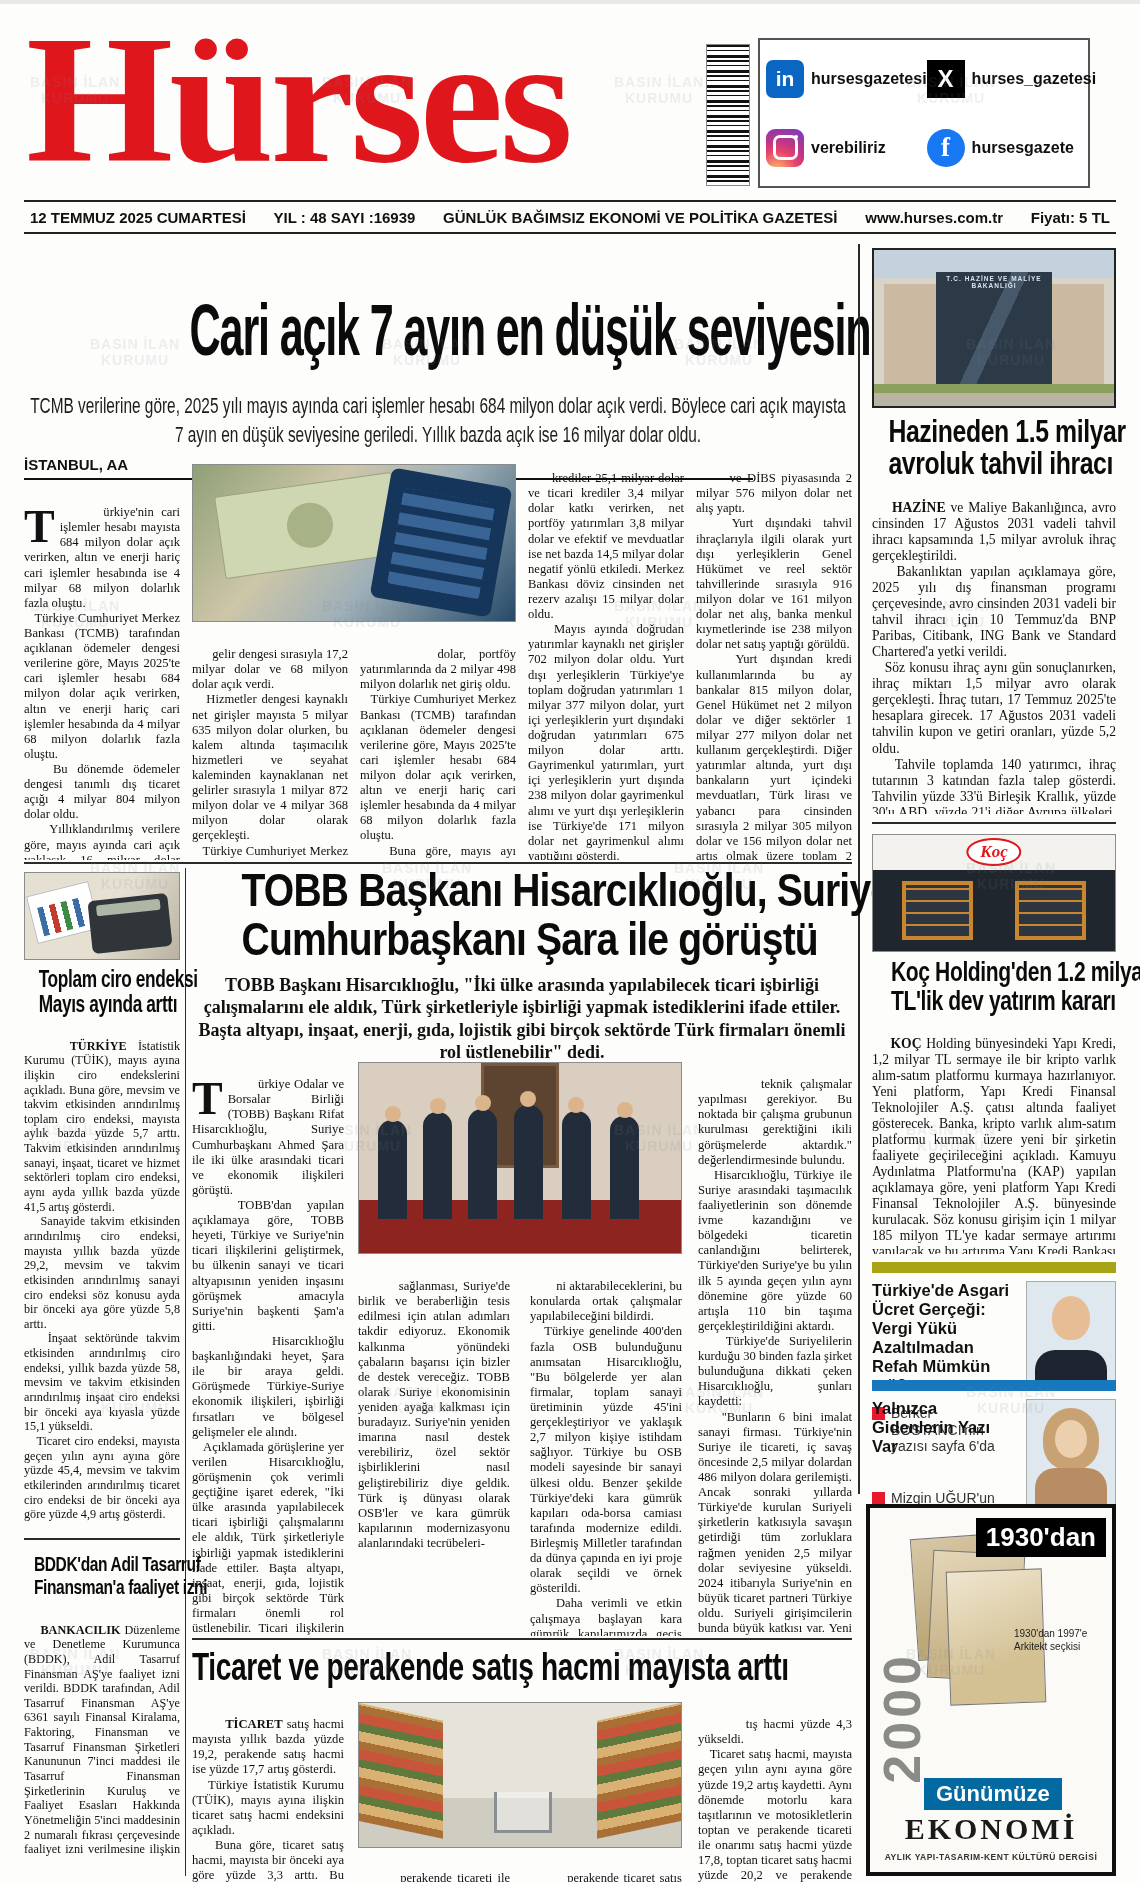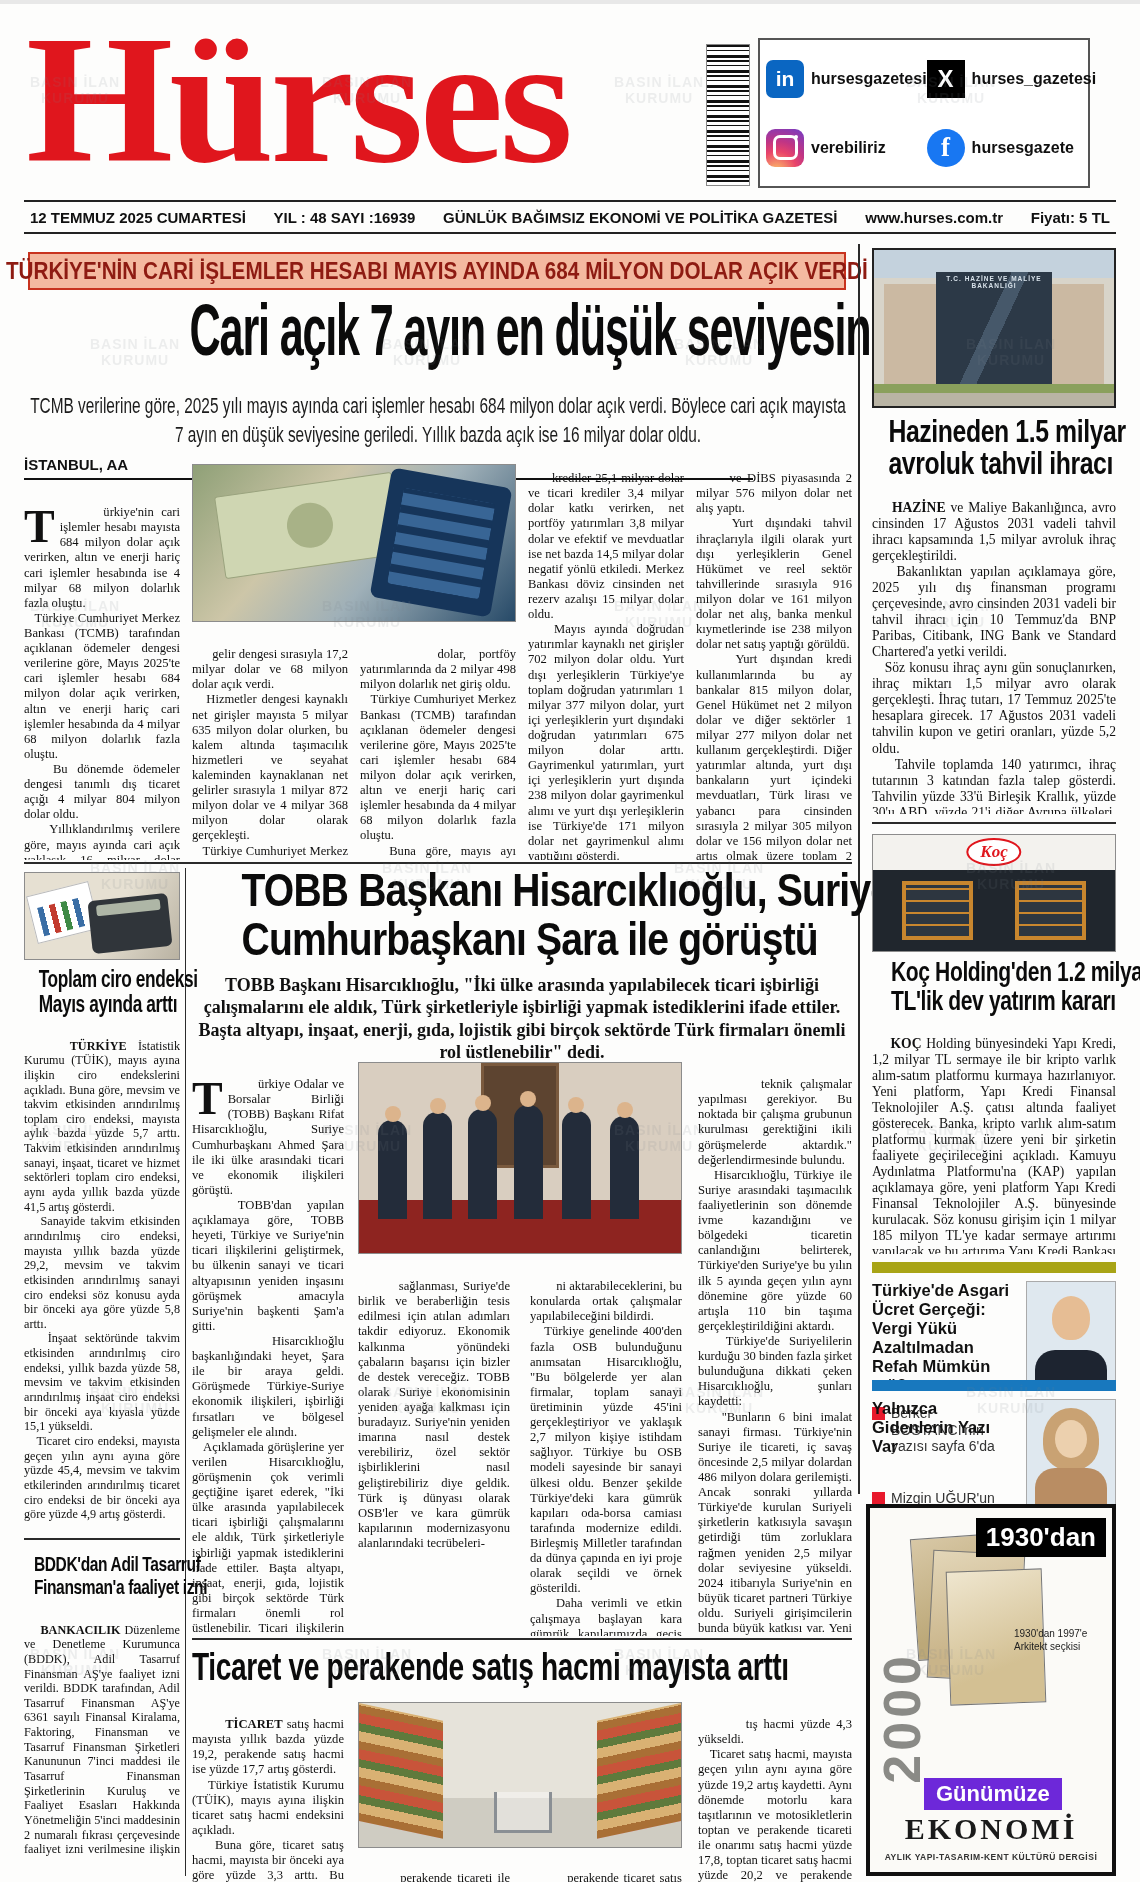--- a/index.html
+++ b/index.html
@@ -93,21 +93,21 @@
 
   
   .ad{position:absolute;left:866px;top:1500px;width:250px;height:372px;background:#fbfaf7;
       border:4px solid #101010;box-sizing:border-box;}
   .ad .topbox{position:absolute;right:6px;top:10px;background:#000;color:#fff;
       font:bold 26px "Liberation Sans",sans-serif;padding:4px 10px;}
   .ad .cover{position:absolute;border:1px solid #777;background:linear-gradient(160deg,#d8c8a6,#bca878 70%);}
   .ad .vertical2000{position:absolute;left:2px;bottom:88px;writing-mode:vertical-rl;transform:rotate(180deg);
       font:bold 52px "Liberation Sans",sans-serif;color:#8a8a86;letter-spacing:4px;}
   .ad .smallnote{position:absolute;right:8px;top:120px;width:90px;font:10px/1.25 "Liberation Sans",sans-serif;color:#222;text-align:left;}
-  .ad .gun{position:absolute;left:54px;bottom:62px;background:#6d28d9;color:#fff;font:bold 22px "Liberation Sans",sans-serif;padding:3px 12px;}
+  .ad .gun{position:absolute;left:54px;bottom:62px;background:#0369a1;color:#fff;font:bold 22px "Liberation Sans",sans-serif;padding:3px 12px;}
   .ad .ark{position:absolute;left:0;right:0;bottom:26px;text-align:center;
       font:bold 30px "Liberation Serif",serif;letter-spacing:3px;color:#1a1a1a;}
   .ad .slogan{position:absolute;left:0;right:0;bottom:10px;text-align:center;
       font:bold 8.5px "Liberation Sans",sans-serif;color:#333;letter-spacing:0.5px;}
 
   
   .money-photo{background:linear-gradient(130deg,#8fa077 0%,#cdc6a8 35%,#9fb0b8 60%,#274a68 100%);}
   .money-photo .bill{position:absolute;left:8%;top:12%;width:55%;height:52%;transform:rotate(-8deg);
       background:#cfd6b2;border:1px solid #9aa37e;border-radius:3px;}
   .money-photo .bill::after{content:"";position:absolute;left:38%;top:22%;width:26%;height:56%;border-radius:50%;background:#a8b287;}
@@ -184,23 +184,20 @@
   </div>
 
   <div class="dateline">
     <span>12 TEMMUZ 2025 CUMARTESİ</span>
     <span>YIL : 48 SAYI :16939</span>
     <span>GÜNLÜK BAĞIMSIZ EKONOMİ VE POLİTİKA GAZETESİ</span>
     <span>www.hurses.com.tr</span>
     <span>Fiyatı: 5 TL</span>
   </div>
 
-  <div class="kicker">
-    <span class="kicker-text">TÜRKİYE'NİN CARİ İŞLEMLER HESABI MAYIS AYINDA 684 MİLYON DOLAR AÇIK VERDİ</span>
-  </div>
 
   <div class="main-headline">
     <span class="fit">Cari açık 7 ayın en düşük seviyesinde</span>
   </div>
 
   <div class="deck">
     <span class="fit">TCMB verilerine göre, 2025 yılı mayıs ayında cari işlemler hesabı 684 milyon dolar açık verdi. Böylece cari açık mayısta 7 ayın en düşük seviyesine geriledi. Yıllık bazda açık ise 16 milyar dolar oldu.</span>
   </div>
 
   <div class="abs" style="left:24px;top:452px;width:828px;height:404px;">

